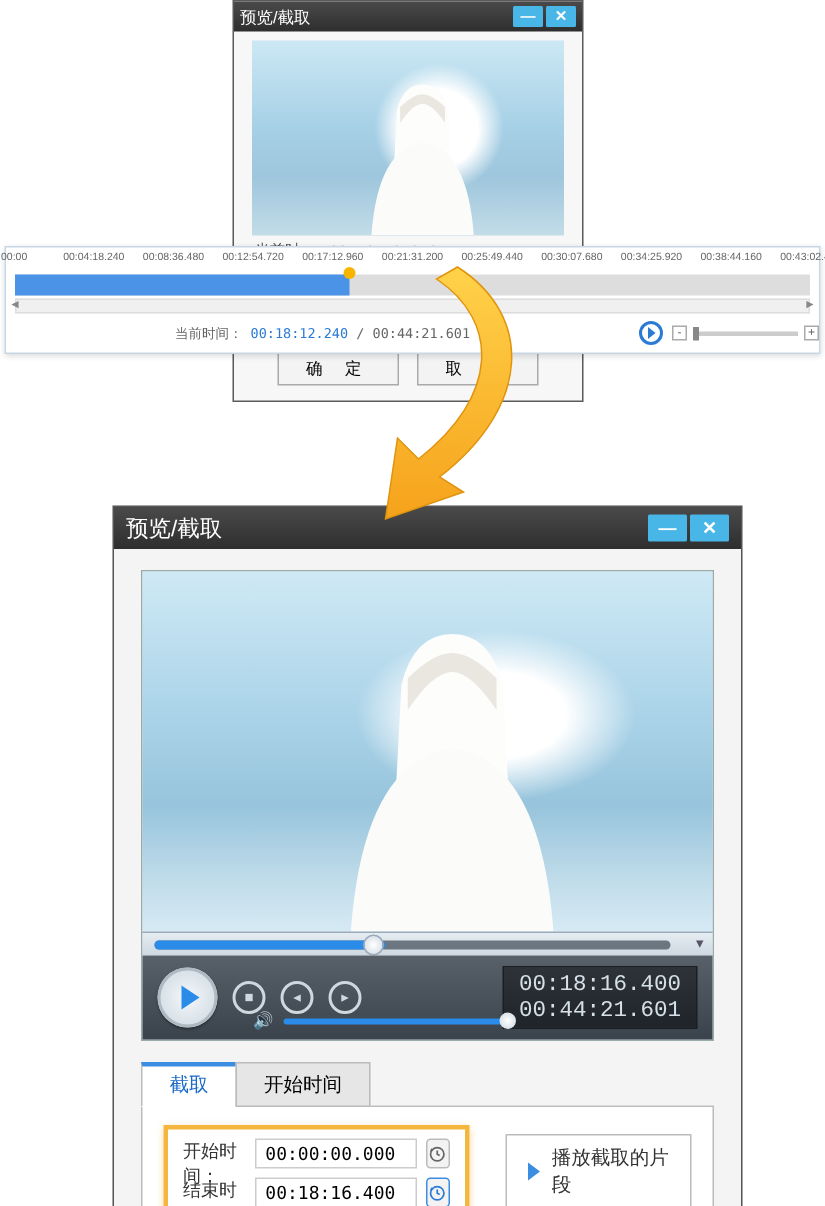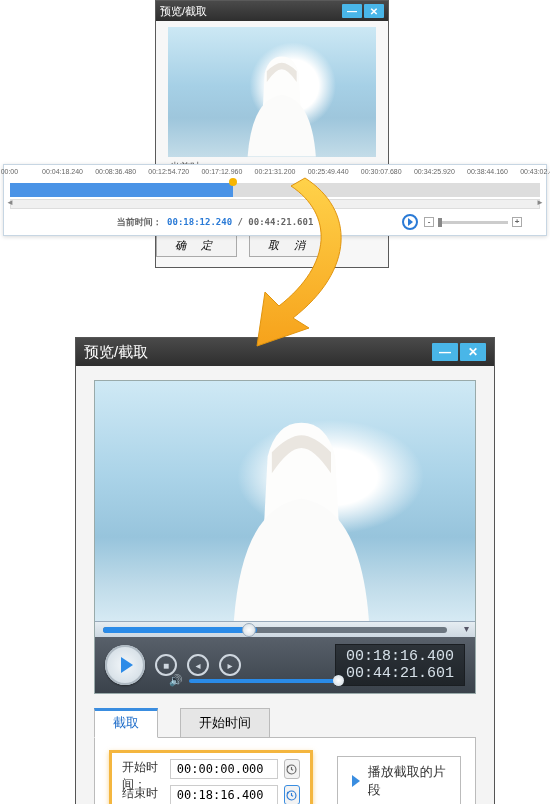--- a/index.html
+++ b/index.html
@@ -66,21 +66,21 @@
   .dlg-small .info-row .lbl { color: #555; }
   .dlg-small .info-row .val { font-family: monospace; margin-left: 2px; }
   .dlg-small .play-seg {
     position: absolute; right: 14px;
     border: 1px solid #bbb; background: #fff;
     padding: 1px 4px; display: flex; align-items: center; gap: 2px;
     font-size: 9px; cursor: pointer;
   }
   .tri { width:0;height:0;border-left:5px solid #3a8de0;border-top:4px solid transparent;border-bottom:4px solid transparent; }
   .hint { color: #888; font-size: 9px; padding: 2px 14px 6px; }
-  .btn-row { display:flex; gap:12px; padding:6px 0 10px;font-style:italic; }
+  .btn-row { display:flex; justify-content:center; gap:12px; padding:6px 0 10px; }
   .btn {
     border:1px solid #aaa; background:#f3f3f3;
     padding:3px 18px; font-size:11px; cursor:pointer; letter-spacing:6px;
   }
 
   
   .timeline {
     position: absolute;
     left: 3px; top: 164px;
     width: 544px;
@@ -106,21 +106,21 @@
   .tl-head { position:absolute; top:-5px; width:8px; height:8px; background:#f7b500; border-radius:50%; transform:translateX(-50%);}
   .tl-scroll {
     height:10px; margin:2px 6px 2px; background:#f0f0f0; border:1px solid #ddd;
     position:relative;
   }
   .tl-scroll::before, .tl-scroll::after {
     content:"◄"; position:absolute; top:-2px; font-size:8px; color:#888;
   }
   .tl-scroll::before{left:-5px;} .tl-scroll::after{content:"►";right:-5px;}
   .tl-footer {
-    display:flex; align-items:center; padding:3px 24px 5px; font-size:9px; color:#666;font-weight:bold;
+    display:flex; align-items:center; padding:3px 0 5px; font-size:9px; color:#666;
   }
   .tl-footer .cur { flex:1; text-align:center; font-family:monospace;}
   .tl-footer .cur .hl { color:#2a7ad6; }
   .tl-play-icon {
     width:16px;height:16px;border:2px solid #2a7ad6;border-radius:50%;
     display:flex;align-items:center;justify-content:center;margin-right:6px;cursor:pointer;
   }
   .tl-play-icon .tri{border-left-color:#2a7ad6;}
   .tl-vol { display:flex;align-items:center;gap:4px; }
   .tl-vol .minus,.tl-vol .plus { width:10px;height:10px;border:1px solid #aaa;font-size:8px;line-height:8px;text-align:center;color:#666;cursor:pointer;}
@@ -211,21 +211,21 @@
   }
   .vol-row {
     position:absolute;left:74px;bottom:6px;display:flex;align-items:center;gap:6px;
   }
   .spk { font-size:11px;color:#cfd7df; }
   .vol-track { width:150px;height:4px;background:#2a8be8;border-radius:2px;position:relative; }
   .vol-thumb { position:absolute;right:-5px;top:-4px;width:11px;height:11px;border-radius:50%;background:radial-gradient(#fff,#c9d5de); }
 
   
   .tabs-wrap { padding: 14px 18px 0; }
-  .tabs { display:flex;gap:23px; }
+  .tabs { display:flex; }
   .tab {
     border:1px solid #bbb;background:#e6e6e6;padding:5px 18px;font-size:13px;
     cursor:pointer;margin-right:-1px;
   }
   .tab.active { background:#fff;border-bottom-color:#fff;border-top:3px solid #3a8de0;padding-top:3px;color:#1a6ac8;}
   .tab-body {
     border:1px solid #bbb;margin-top:-1px;padding:12px 14px 14px;background:#fff;
     display:flex;gap:24px;align-items:flex-start;
   }
 

